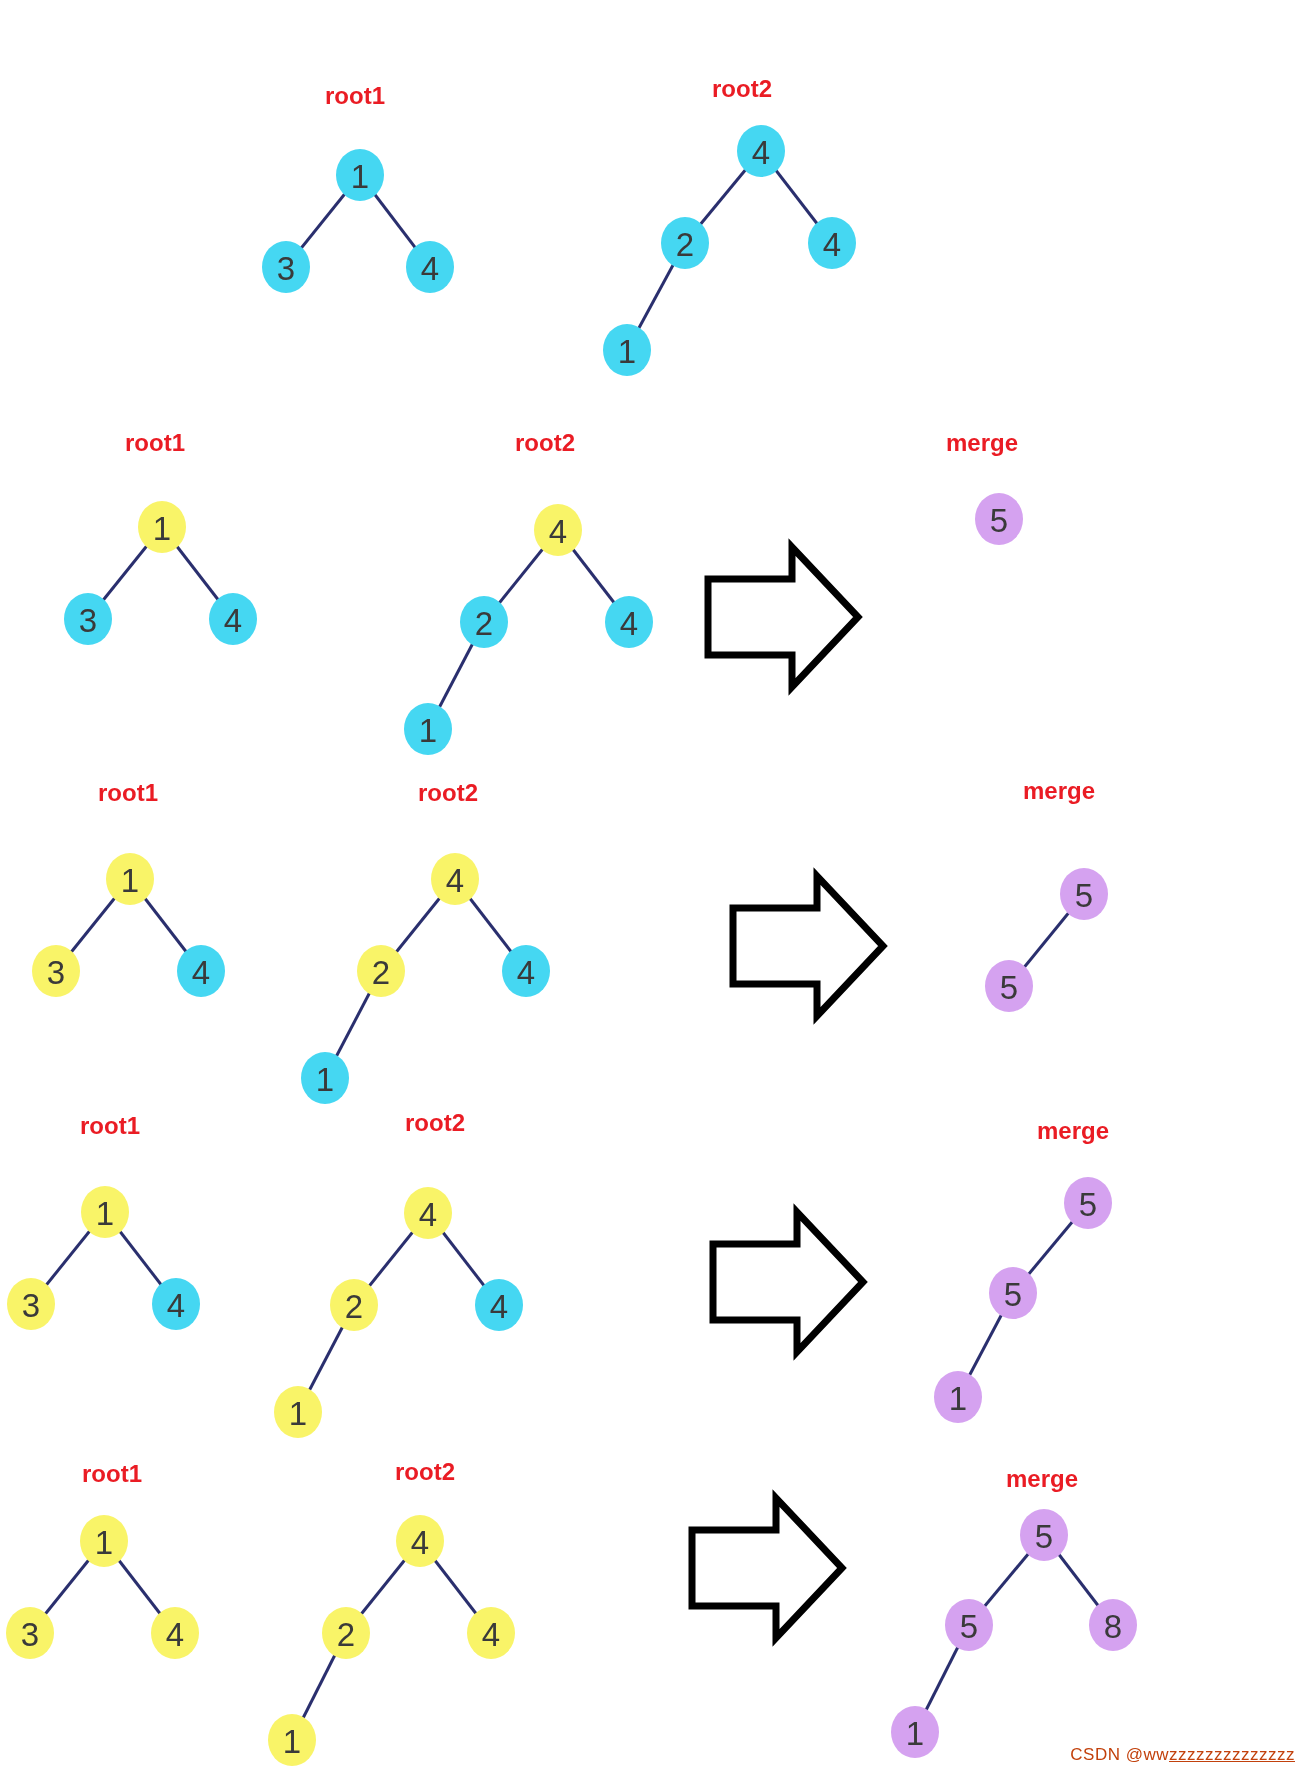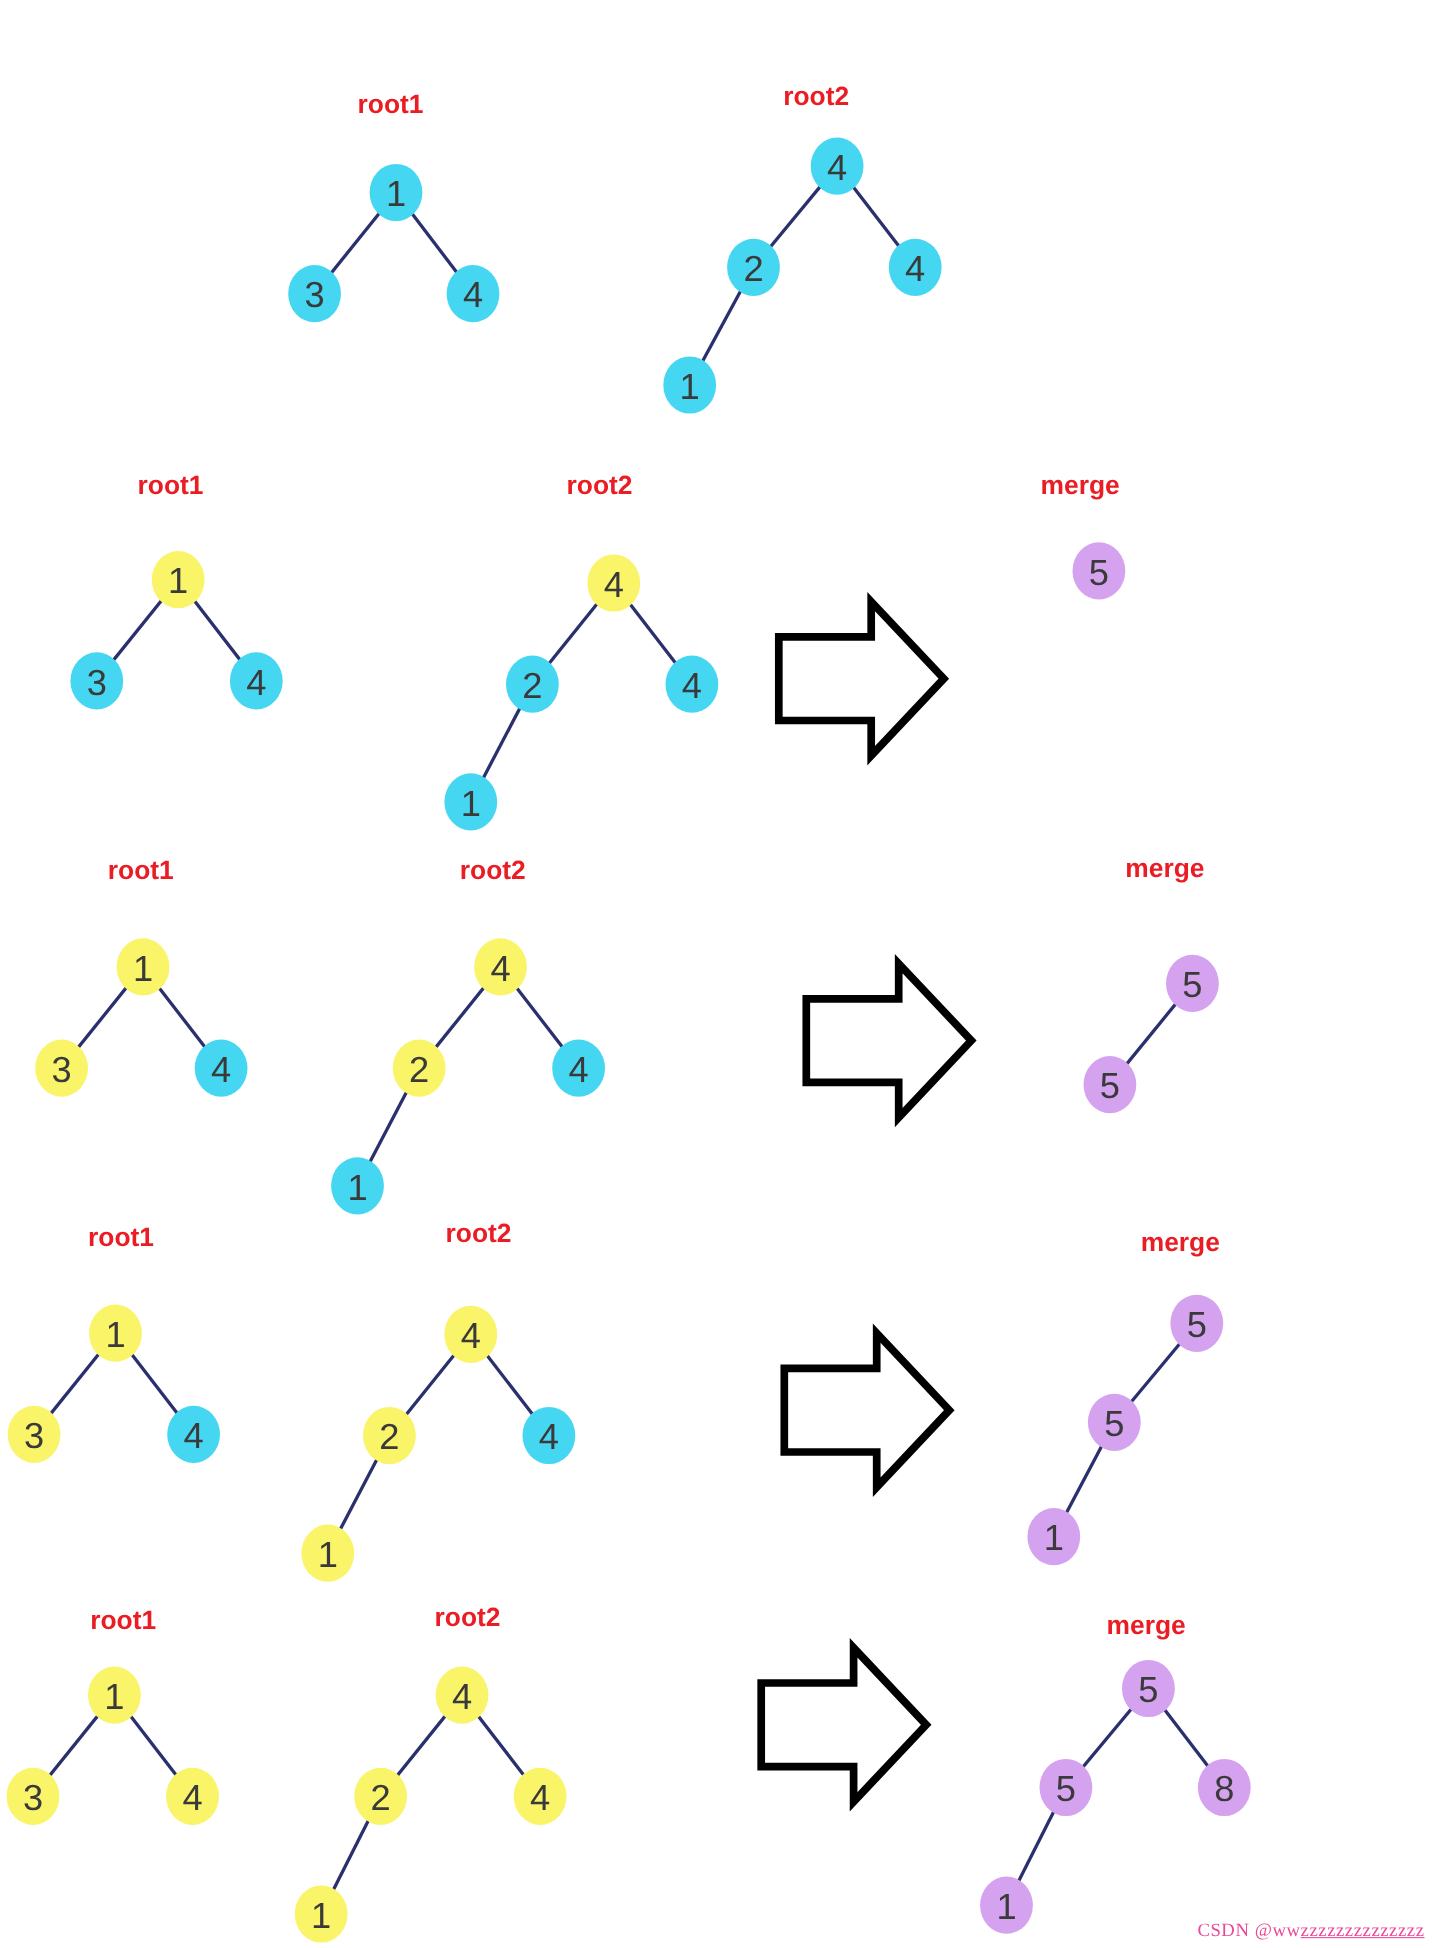--- a/index.html
+++ b/index.html
@@ -192,14 +192,14 @@
           <text x="969" y="1626" class="node-text" fill="#3a3a3a">5</text>
           <ellipse cx="1113" cy="1625" rx="24" ry="26" fill="#d5a2f0"></ellipse>
           <text x="1113" y="1626" class="node-text" fill="#3a3a3a">8</text>
           <ellipse cx="915" cy="1732" rx="24" ry="26" fill="#d5a2f0"></ellipse>
           <text x="915" y="1733" class="node-text" fill="#3a3a3a">1</text>
           <text x="1042" y="1478" class="tree-label" fill="#ea1c24">merge</text>
         </g>
         <polygon points="692,1530 776,1530 776,1498 842,1568 776,1638 776,1606 692,1606" class="arrow" stroke="#000000" fill="#ffffff"></polygon>
       </g>
     </svg>
-  <div id="watermark" style="color: #ec4899; font-family: Liberation Serif, serif;"><span>CSDN @ww</span><span class="uline">zzzzzzzzzzzzzz</span></div>
+  <div id="watermark" style="color: #c2410c;"><span>CSDN @ww</span><span class="uline">zzzzzzzzzzzzzz</span></div>
 </div>
 
 </body></html>

